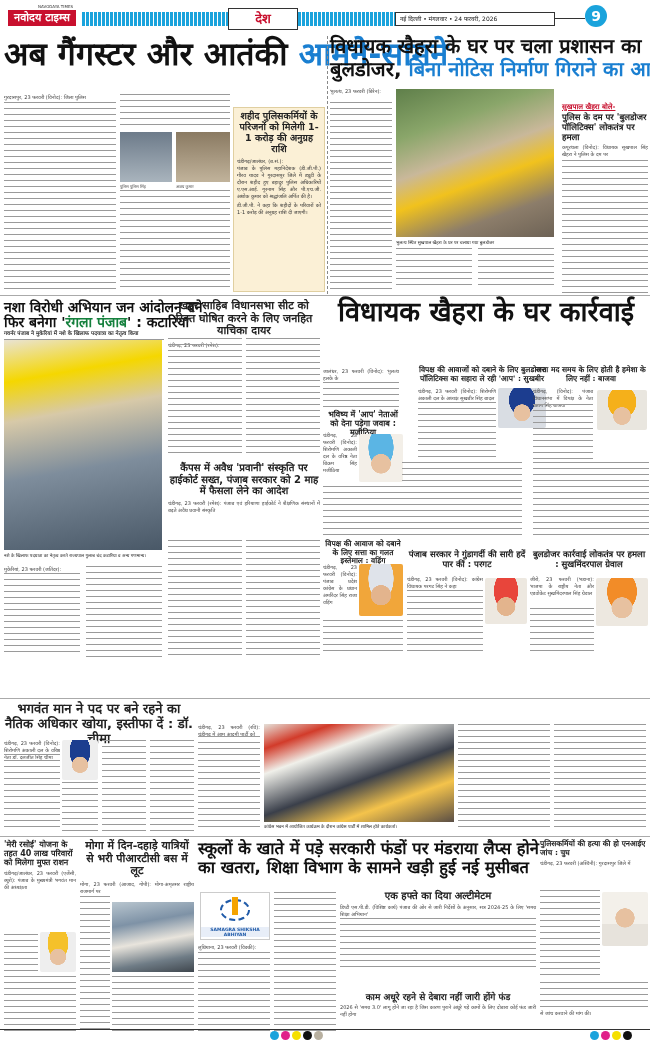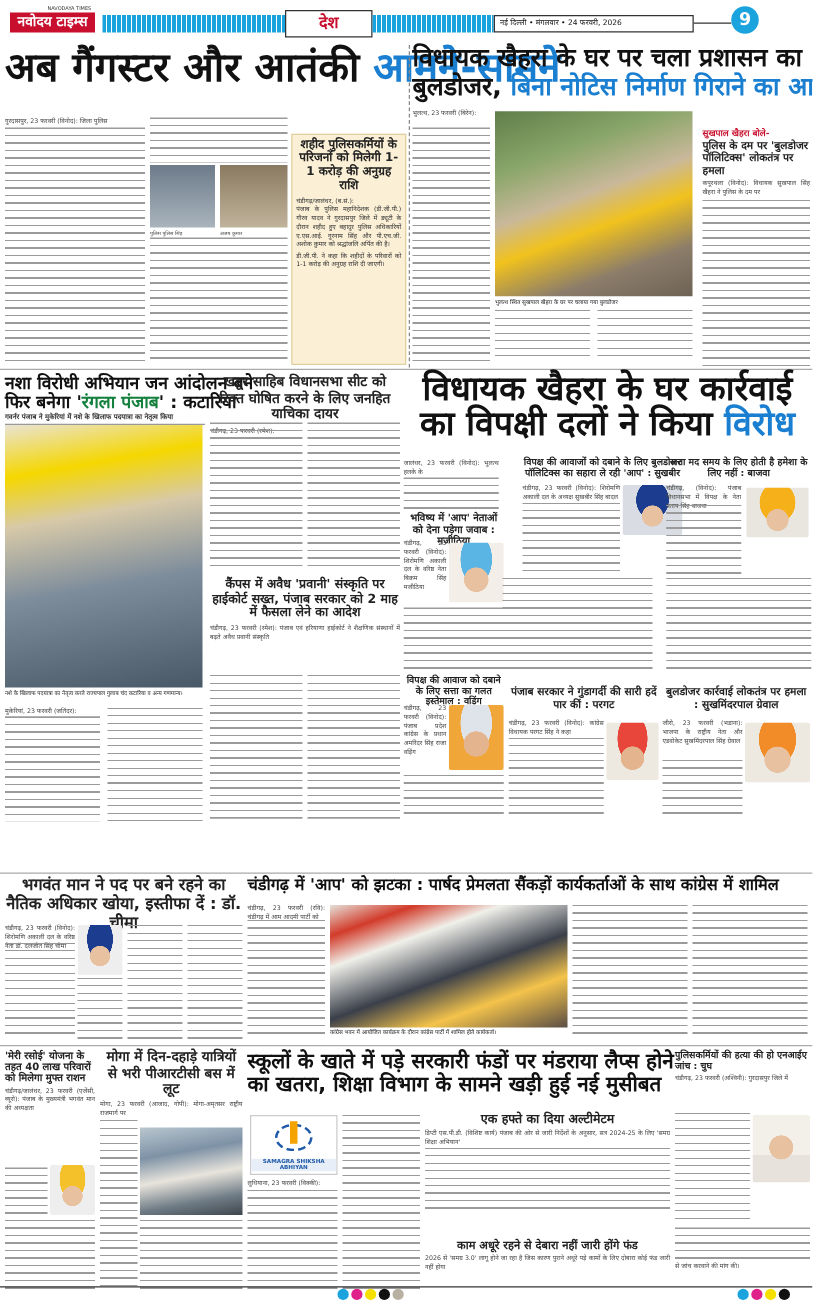--- a/index.html
+++ b/index.html
@@ -71,21 +71,21 @@
   </div>
   <div class="abs col" style="left:0;top:52px;width:62px">भुलत्थ, 23 फरवरी (बिरेन):</div>
   <div class="abs col txt" style="left:0;top:66px;width:62px;height:188px"></div>
   <div class="abs" style="left:66px;top:53px;width:158px;height:148px;background:linear-gradient(160deg,#5f7f4a 0%,#8aa66a 25%,#c9b89a 45%,#f1c21d 60%,#8c7d6a 80%,#6d6255 100%)"></div>
   <div class="abs col" style="left:66px;top:203px;width:158px;font-size:4.5px;color:#222">भुलत्थ स्थित सुखपाल खैहरा के घर पर चलाया गया बुलडोजर</div>
   <div class="abs col txt" style="left:66px;top:212px;width:76px;height:42px"></div>
   <div class="abs col txt" style="left:148px;top:212px;width:76px;height:42px"></div>
 </div>
 
 <div class="abs" style="left:562px;top:102px;width:86px;height:190px">
-  <div style="font-size:7px;color:#c8102e;font-weight:bold">सुखपाल खैहरा बोले-</div>
+  <div style="font-size:7px;color:#c8102e;text-decoration:underline;font-weight:bold">सुखपाल खैहरा बोले-</div>
   <div class="subhd" style="font-size:8.5px;text-align:left;margin-top:2px">पुलिस के दम पर 'बुलडोजर पॉलिटिक्स' लोकतंत्र पर हमला</div>
   <div class="col" style="margin-top:2px">कपूरथला (विनोद): विधायक सुखपाल सिंह खैहरा ने पुलिस के दम पर</div>
   <div class="col txt" style="height:134px;margin-top:2px"></div>
 </div>
 
 <div class="abs rule" style="left:0;top:295px;width:650px;height:1px"></div>
 
 <div class="abs" style="left:4px;top:300px;width:160px;height:360px">
   <div class="bigh" style="font-size:14px;white-space:nowrap">नशा विरोधी अभियान जन आंदोलन बने</div>
   <div class="bigh" style="font-size:14px;white-space:nowrap;text-align:center">
@@ -108,23 +108,20 @@
 
 <div class="abs" style="left:168px;top:462px;width:152px;height:195px">
   <div class="subhd" style="font-size:10px">कैंपस में अवैध 'प्रवानी' संस्कृति पर हाईकोर्ट सख्त, पंजाब सरकार को 2 माह में फैसला लेने का आदेश</div>
   <div class="col" style="margin-top:3px">चंडीगढ़, 23 फरवरी (रमेश): पंजाब एवं हरियाणा हाईकोर्ट ने शैक्षणिक संस्थानों में बढ़ते अवैध प्रवानी संस्कृति</div>
   <div class="abs col txt" style="left:0;top:78px;width:74px;height:115px"></div>
   <div class="abs col txt" style="left:78px;top:78px;width:74px;height:115px"></div>
 </div>
 
 <div class="abs" style="left:323px;top:298px;width:326px;height:70px">
   <div class="bigh" style="font-size:27px;white-space:nowrap;text-align:center">विधायक खैहरा के घर कार्रवाई</div>
-  <div class="bigh" style="font-size:27px;white-space:nowrap;text-align:center">
-    <span>का विपक्षी दलों ने किया </span><span class="blue">विरोध</span>
-  </div>
 </div>
 
 <div class="abs" style="left:323px;top:368px;width:76px;height:40px">
   <div class="col">जालंधर, 23 फरवरी (विनोद): भुलत्थ हलके के</div>
   <div class="col txt" style="height:26px"></div>
 </div>
 
 <div class="abs" style="left:418px;top:366px;width:128px;height:96px">
   <div class="subhd" style="font-size:7.5px">विपक्ष की आवाजों को दबाने के लिए बुलडोजर पॉलिटिक्स का सहारा ले रही 'आप' : सुखबीर</div>
   <div class="abs col" style="left:0;top:22px;width:78px">चंडीगढ़, 23 फरवरी (विनोद): शिरोमणि अकाली दल के अध्यक्ष सुखबीर सिंह बादल</div>
@@ -176,21 +173,20 @@
   <div class="subhd" style="font-size:13px;font-weight:900">भगवंत मान ने पद पर बने रहने का नैतिक अधिकार खोया, इस्तीफा दें : डॉ. चीमा</div>
   <div class="abs col" style="left:0;top:38px;width:56px">चंडीगढ़, 23 फरवरी (विनोद): शिरोमणि अकाली दल के वरिष्ठ नेता डॉ. दलजीत सिंह चीमा</div>
   <div class="abs" style="left:58px;top:38px;width:36px;height:40px;border-radius:2px;background:radial-gradient(circle at 50% 62%,#e7c1a0 0 26%,transparent 27%),radial-gradient(ellipse at 50% 28%,#1c3d8f 0 40%,transparent 41%),#eee"></div>
   <div class="abs col txt" style="left:0;top:52px;width:56px;height:78px"></div>
   <div class="abs col txt" style="left:58px;top:80px;width:36px;height:50px"></div>
   <div class="abs col txt" style="left:98px;top:38px;width:44px;height:92px"></div>
   <div class="abs col txt" style="left:146px;top:38px;width:44px;height:92px"></div>
 </div>
 
 <div class="abs" style="left:198px;top:702px;width:450px;height:132px">
-  <div class="bigh" style="font-size:13px;white-space:nowrap">चंडीगढ़ में 'आप' को झटका : पार्षद प्रेमलता सैंकड़ों कार्यकर्ताओं के साथ कांग्रेस में शामिल</div>
   <div class="abs col" style="left:0;top:22px;width:62px">चंडीगढ़, 23 फरवरी (रवि): चंडीगढ़ में आम आदमी पार्टी को</div>
   <div class="abs col txt" style="left:0;top:34px;width:62px;height:96px"></div>
   <div class="abs" style="left:66px;top:22px;width:190px;height:98px;background:linear-gradient(160deg,#e5e0d8 0%,#d23b2a 15%,#f0f0ea 30%,#3a3f4a 55%,#f4c34b 75%,#5a4e45 100%)"></div>
   <div class="abs col" style="left:66px;top:121px;width:190px;font-size:4.5px;color:#222">कांग्रेस भवन में आयोजित कार्यक्रम के दौरान कांग्रेस पार्टी में शामिल होते कार्यकर्ता।</div>
   <div class="abs col txt" style="left:260px;top:22px;width:92px;height:108px"></div>
   <div class="abs col txt" style="left:356px;top:22px;width:92px;height:108px"></div>
 </div>
 
 <div class="abs rule" style="left:0;top:836px;width:650px;height:1px"></div>
 

